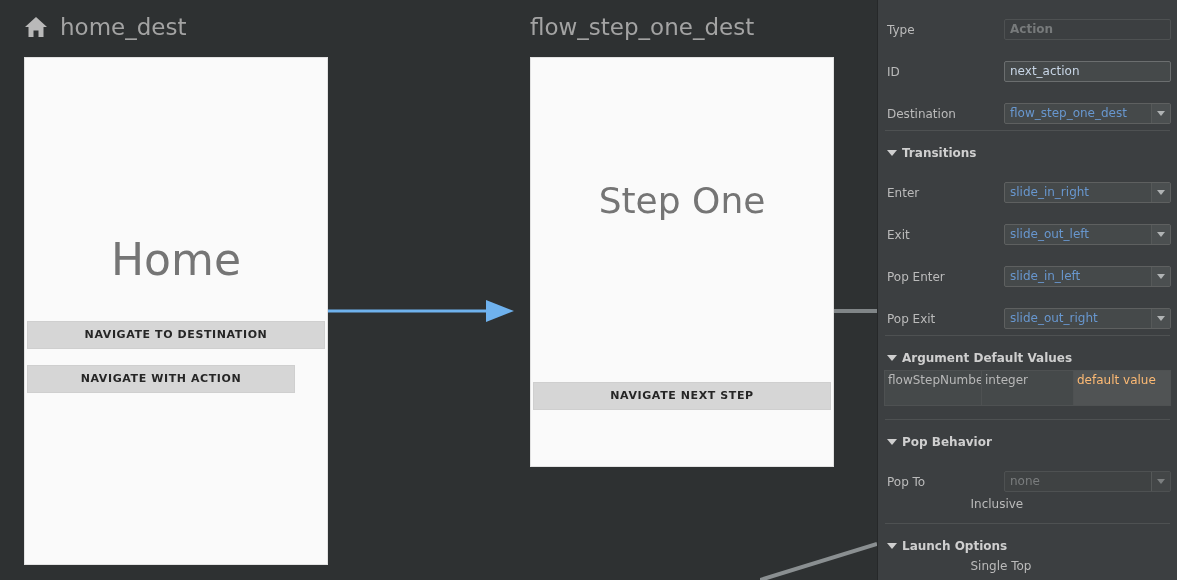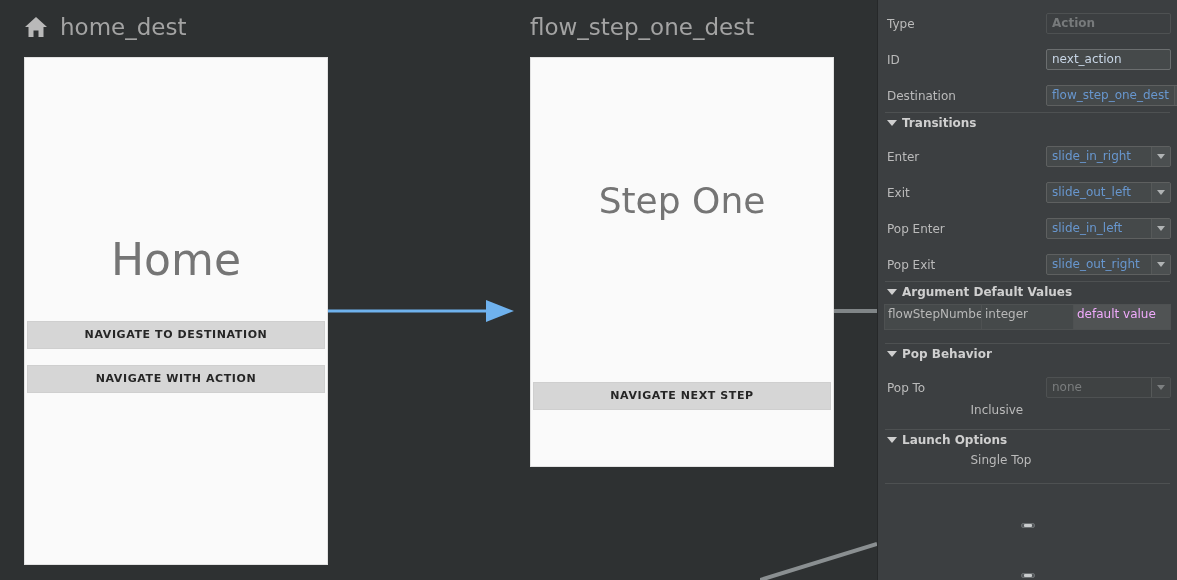--- a/index.html
+++ b/index.html
@@ -65,22 +65,21 @@
     background: #3c3f41;
     border-left: 1px solid #262829;
     padding: 0 6px;
     font-size: 12px;
     color: #bbbbbb;
   }
 
   .row {
     display: flex; align-items: center;
     height: 25px;
-    margin-top: 11px;
-    gap: 42px;
+    margin-top: 17px;
   }
   .row .lbl {
     width: 120px;
     flex: 0 0 120px;
     color: #bbbbbb;
     font-size: 12px;
     padding-left: 3px;
   }
   .row .ctl { flex: 1 1 auto; display: flex; }
 
@@ -139,51 +138,51 @@
   }
   .combo.disabled .caret-down { border-top-color: #7c7f80; }
 
   .section-hdr {
     display: flex; align-items: center; gap: 5px;
     color: #cfcfcf;
     font-weight: bold;
     font-size: 12px;
     height: 20px;
     padding-left: 3px;
-    margin-top: 0;
+    margin-top: 12px;
   }
   .tri-down {
     width: 0; height: 0;
     border-left: 5px solid transparent;
     border-right: 5px solid transparent;
     border-top: 6px solid #cfcfcf;
   }
   .divider {
     height: 1px;
     background: #4e5152;
     margin: 4px 1px 0 1px;
   }
 
   
-  .arg-table { display: flex; margin-top: 2px; height: 26px; }
+  .arg-table { display: flex; margin-top: 2px; height: 36px; }
   .arg-cell {
     background: #45494a;
     border: 1px solid #4e5152;
     border-right: none;
     color: #b8b8b8;
     font-size: 12px;
     line-height: 18px;
     padding: 0 3px;
     white-space: nowrap;
     overflow: hidden;
   }
   .arg-cell:last-child { border-right: 1px solid #4e5152; }
   .arg-cell.c1 { flex: 0 0 97px; }
   .arg-cell.c2 { flex: 1 1 auto; }
-  .arg-cell.c3 { flex: 0 0 98px; background: #505354; color: #f0abfc; }
+  .arg-cell.c3 { flex: 0 0 98px; background: #505354; color: #fdba74; }
 
   
   .checkbox {
     width: 14px; height: 14px;
     background: #53575a;
     border: 1px solid #6a6e70;
     border-radius: 2px;
     display: flex; align-items: center; justify-content: center;
   }
   .checkbox .dash {
@@ -218,21 +217,21 @@
       <svg class="home-icon" viewBox="0 0 24 22">
         <path d="M12 1 L23 11 L19.5 11 L19.5 21 L14.5 21 L14.5 14.5 L9.5 14.5 L9.5 21 L4.5 21 L4.5 11 L1 11 Z" fill="#b9b9b9"></path>
       </svg>
       <span>home_dest</span>
     </div>
 
     <div class="dest-card" style="left:24px; top:57px; width:304px; height:508px;">
       <div class="screen">
         <div class="screen-title" style="font-size:44px; margin-top:176px;">Home</div>
         <div class="mat-button" style="position:absolute; left:2px; top:263px; width:298px; height:28px; line-height:26px; font-size:11px;">NAVIGATE TO DESTINATION</div>
-        <div class="mat-button" style="position:absolute; left:2px; top:307px; width:298px; height:28px; line-height:26px; font-size:11px;">NAVIGATE WITH ACTION</div>
+        <div class="mat-button" style="position:absolute; left:2px; top:307px; width:268px; height:28px; line-height:26px; font-size:11px;">NAVIGATE WITH ACTION</div>
       </div>
     </div>
 
     <div class="dest-label" style="left:530px; top:14px;">
       <span>flow_step_one_dest</span>
     </div>
 
     <div class="dest-card" style="left:530px; top:57px; width:304px; height:410px;">
       <div class="screen">
         <div class="screen-title" style="font-size:36px; margin-top:122px;">Step One</div>

